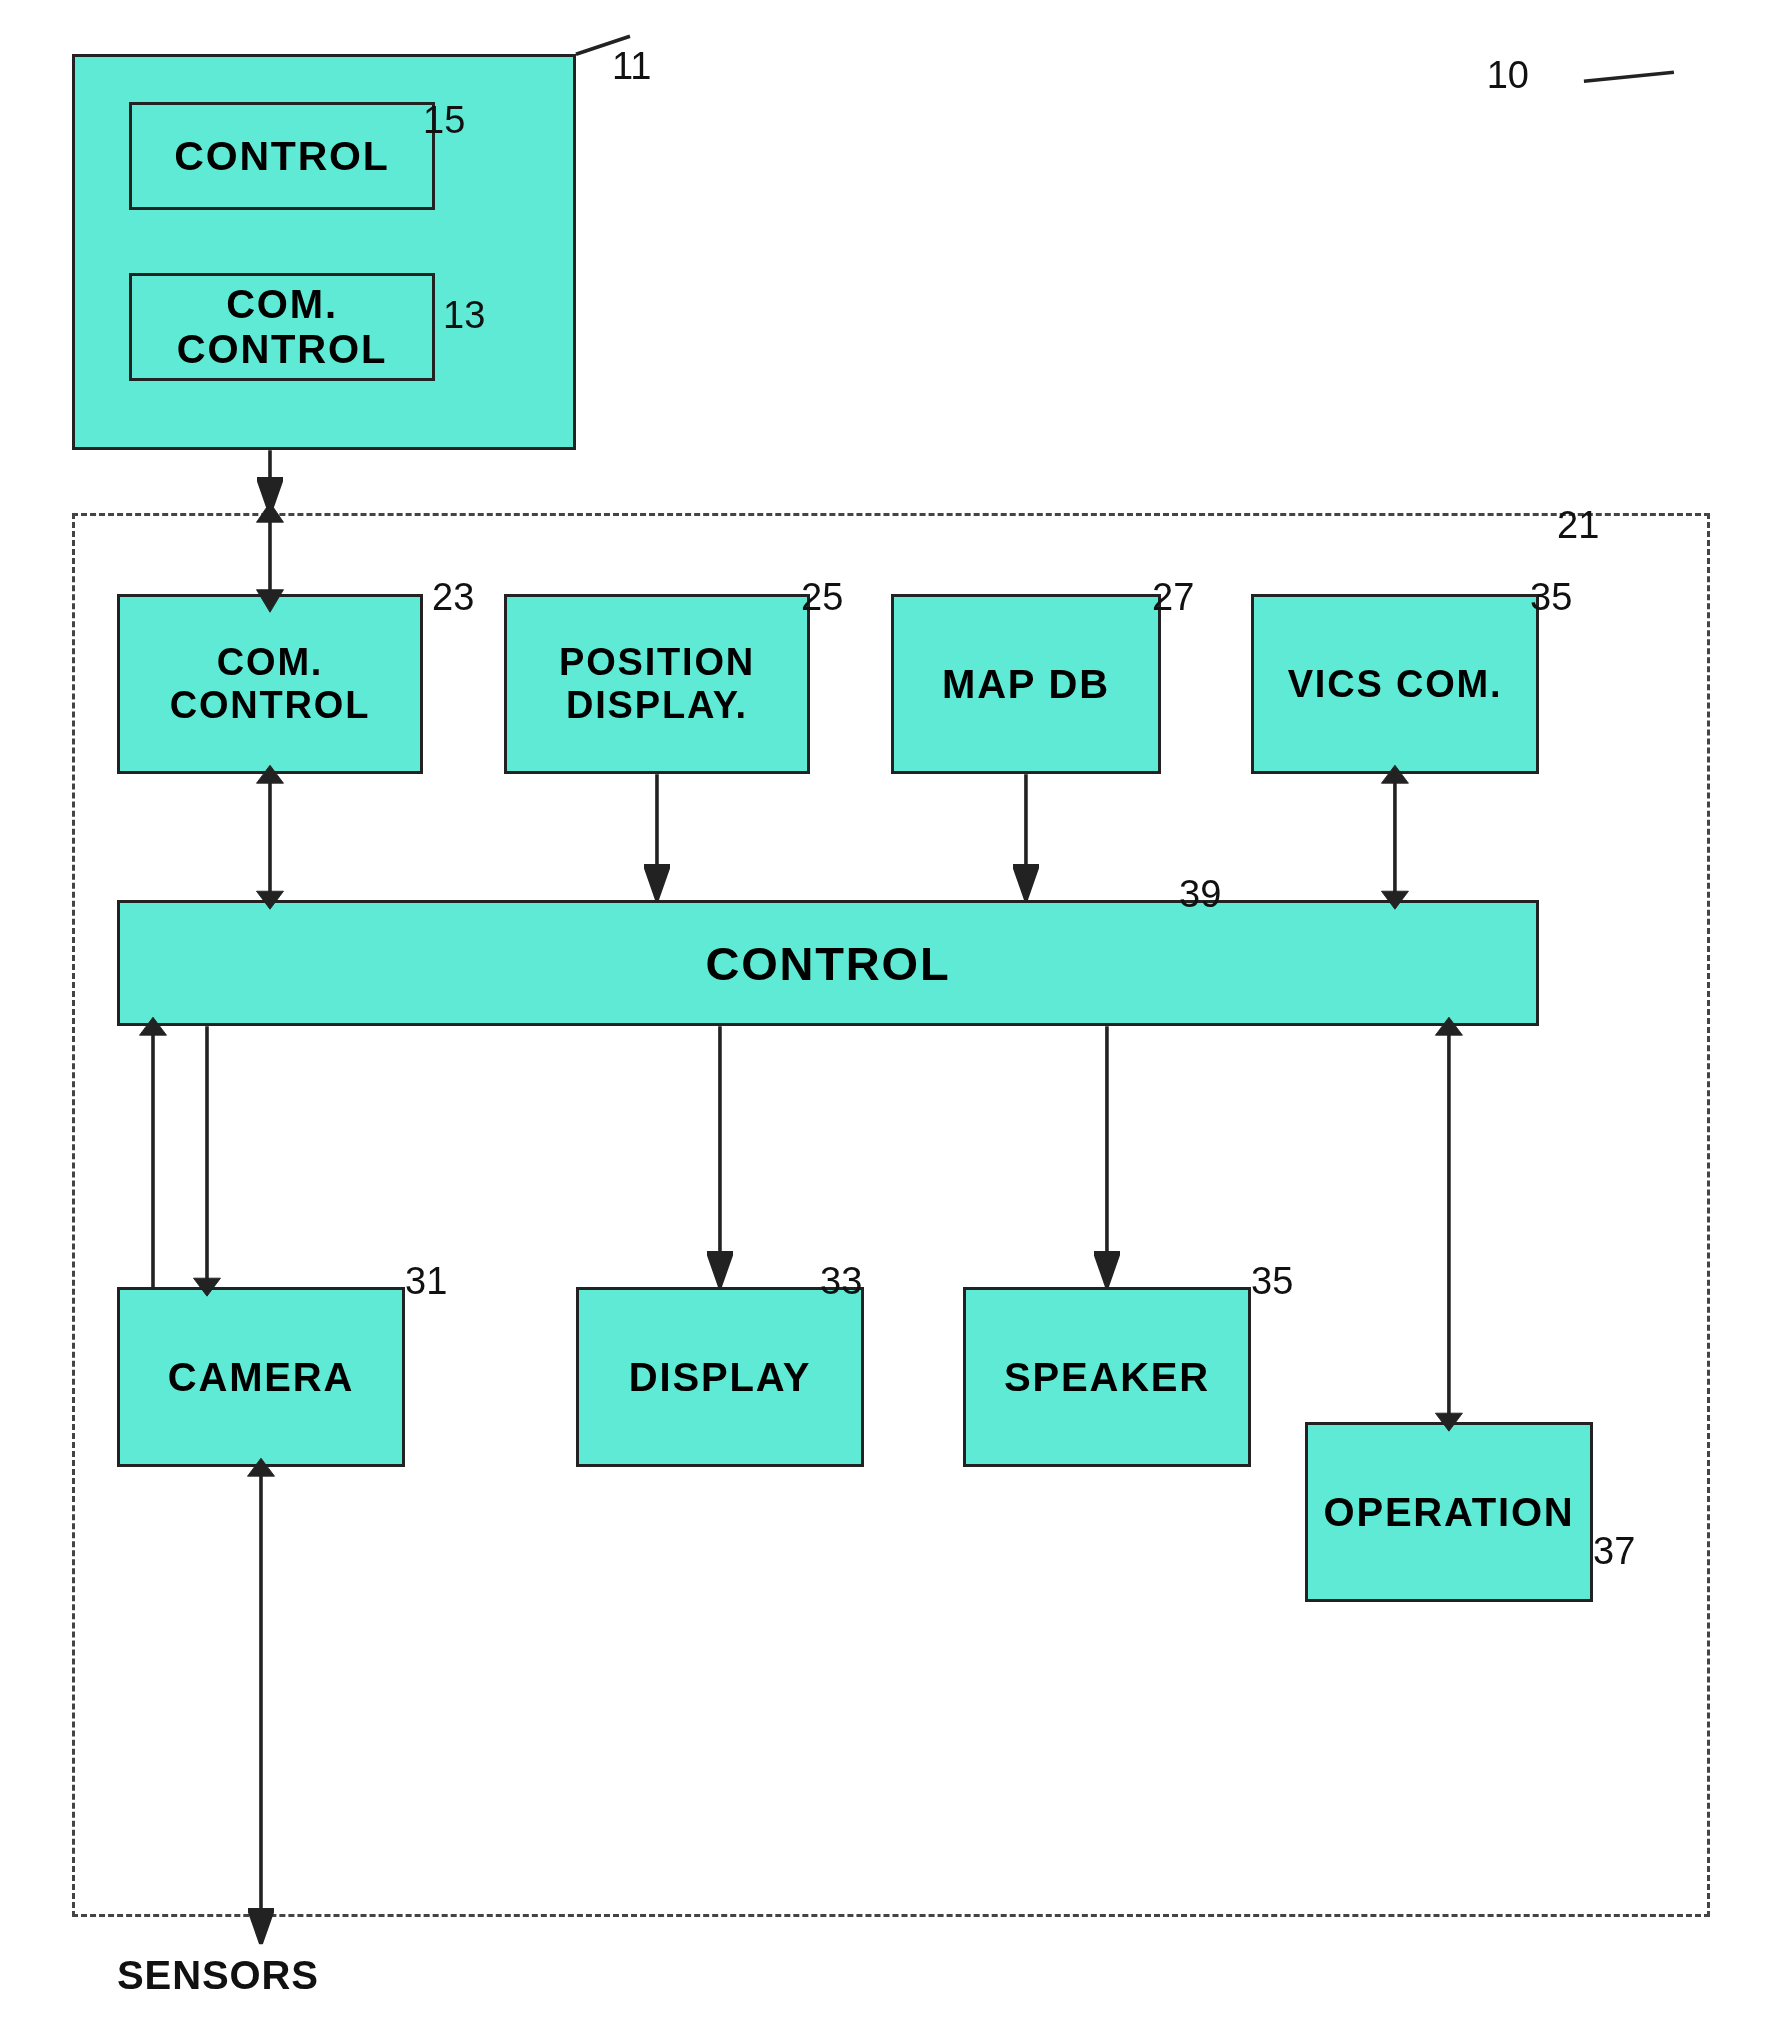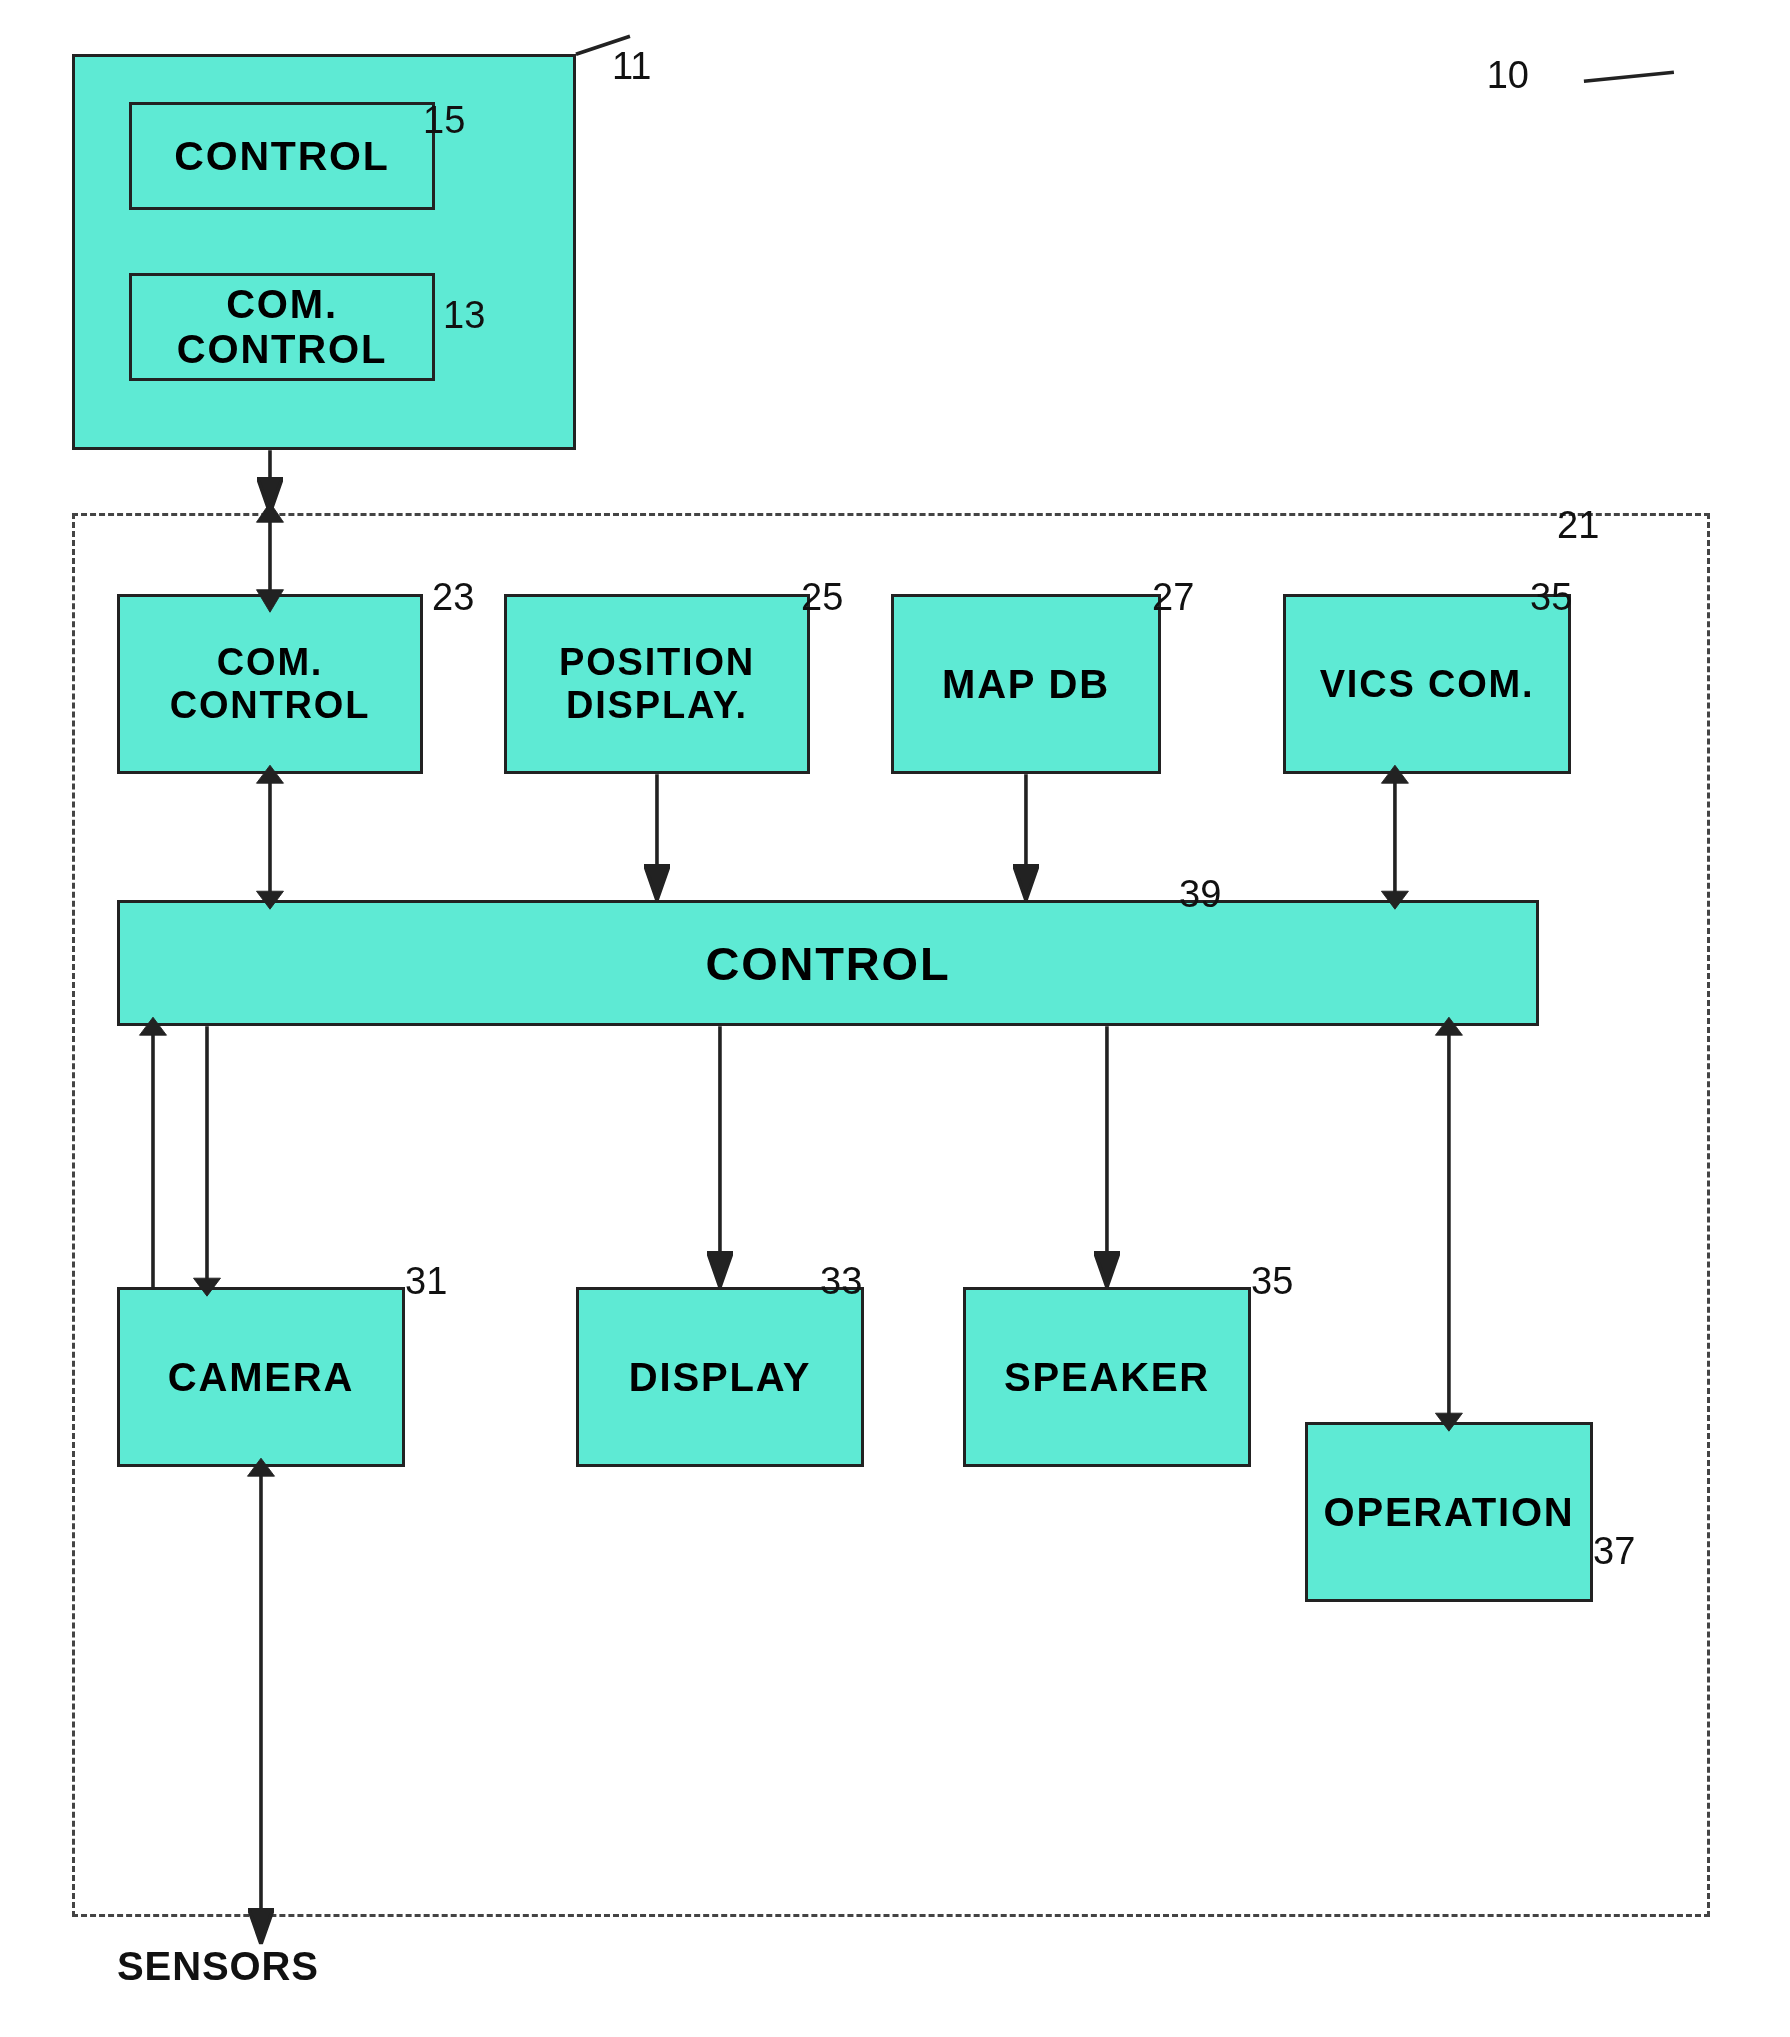--- a/index.html
+++ b/index.html
@@ -33,20 +33,21 @@
       position: absolute;
       border: 3.6px dashed #444;
       background: transparent;
     }
     .label {
       position: absolute;
       font-size: 40px;
       font-weight: bold;
       letter-spacing: 0.9px;
       color: #111;
+      margin-top: 9px;
     }
     .ref-num {
       position: absolute;
       font-size: 38px;
       color: #111;
     }
     
     svg.arrows {
       position: absolute;
       top: 0; left: 0;
@@ -104,21 +105,21 @@
   </div>
 
   <span class="ref-num" style="top:576px; left:801px;">25</span>
 
   <div class="box" style="top:594px; left:891px; width:270px; height:180px; font-size:40px;">
     <span>MAP DB</span>
   </div>
 
   <span class="ref-num" style="top:576px; left:1152px;">27</span>
 
-  <div class="box" style="top:594px; left:1251px; width:288px; height:180px; font-size:38px;margin-left:32px;">
+  <div class="box" style="top:594px; left:1251px; width:288px; height:180px; font-size:38px;">
     <span>VICS COM.</span>
   </div>
 
   <span class="ref-num" style="top:576px; left:1530px;">35</span>
 
   <div class="box" style="top:900px; left:117px; width:1422px; height:126px; font-size:47px;">
     <span>CONTROL</span>
   </div>
 
   <span class="ref-num" style="top:873px; left:1179px;">39</span>

